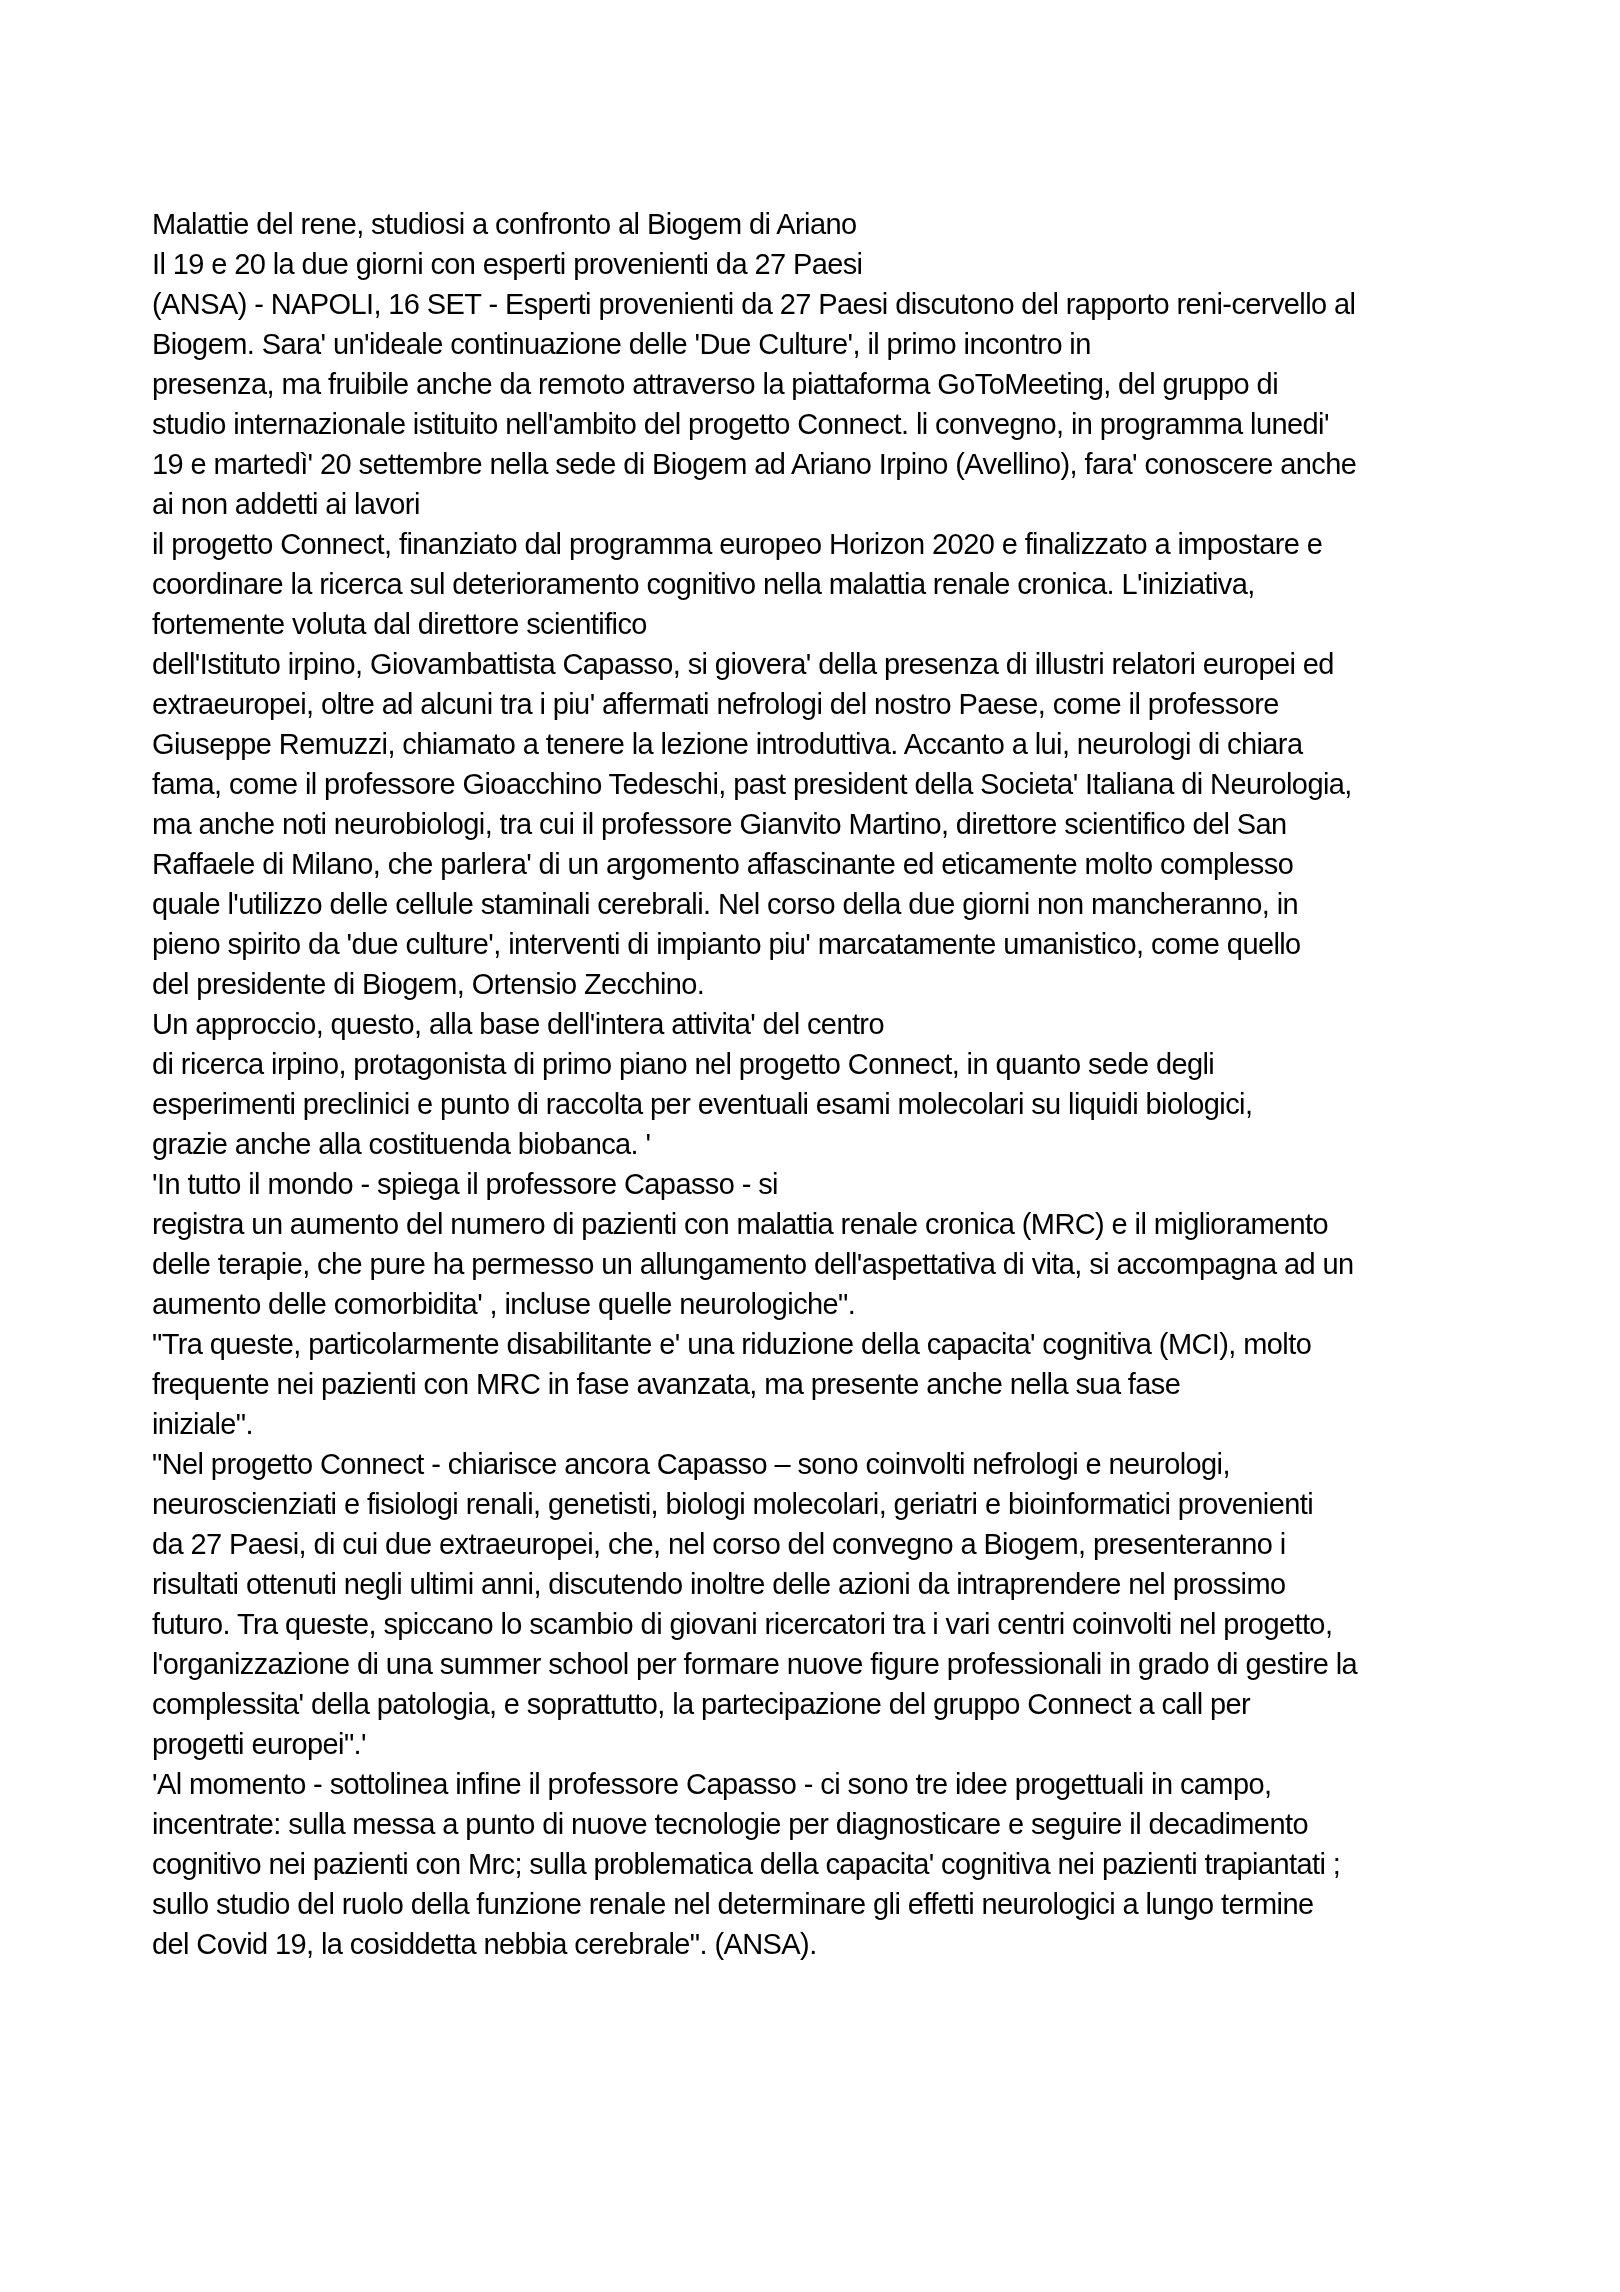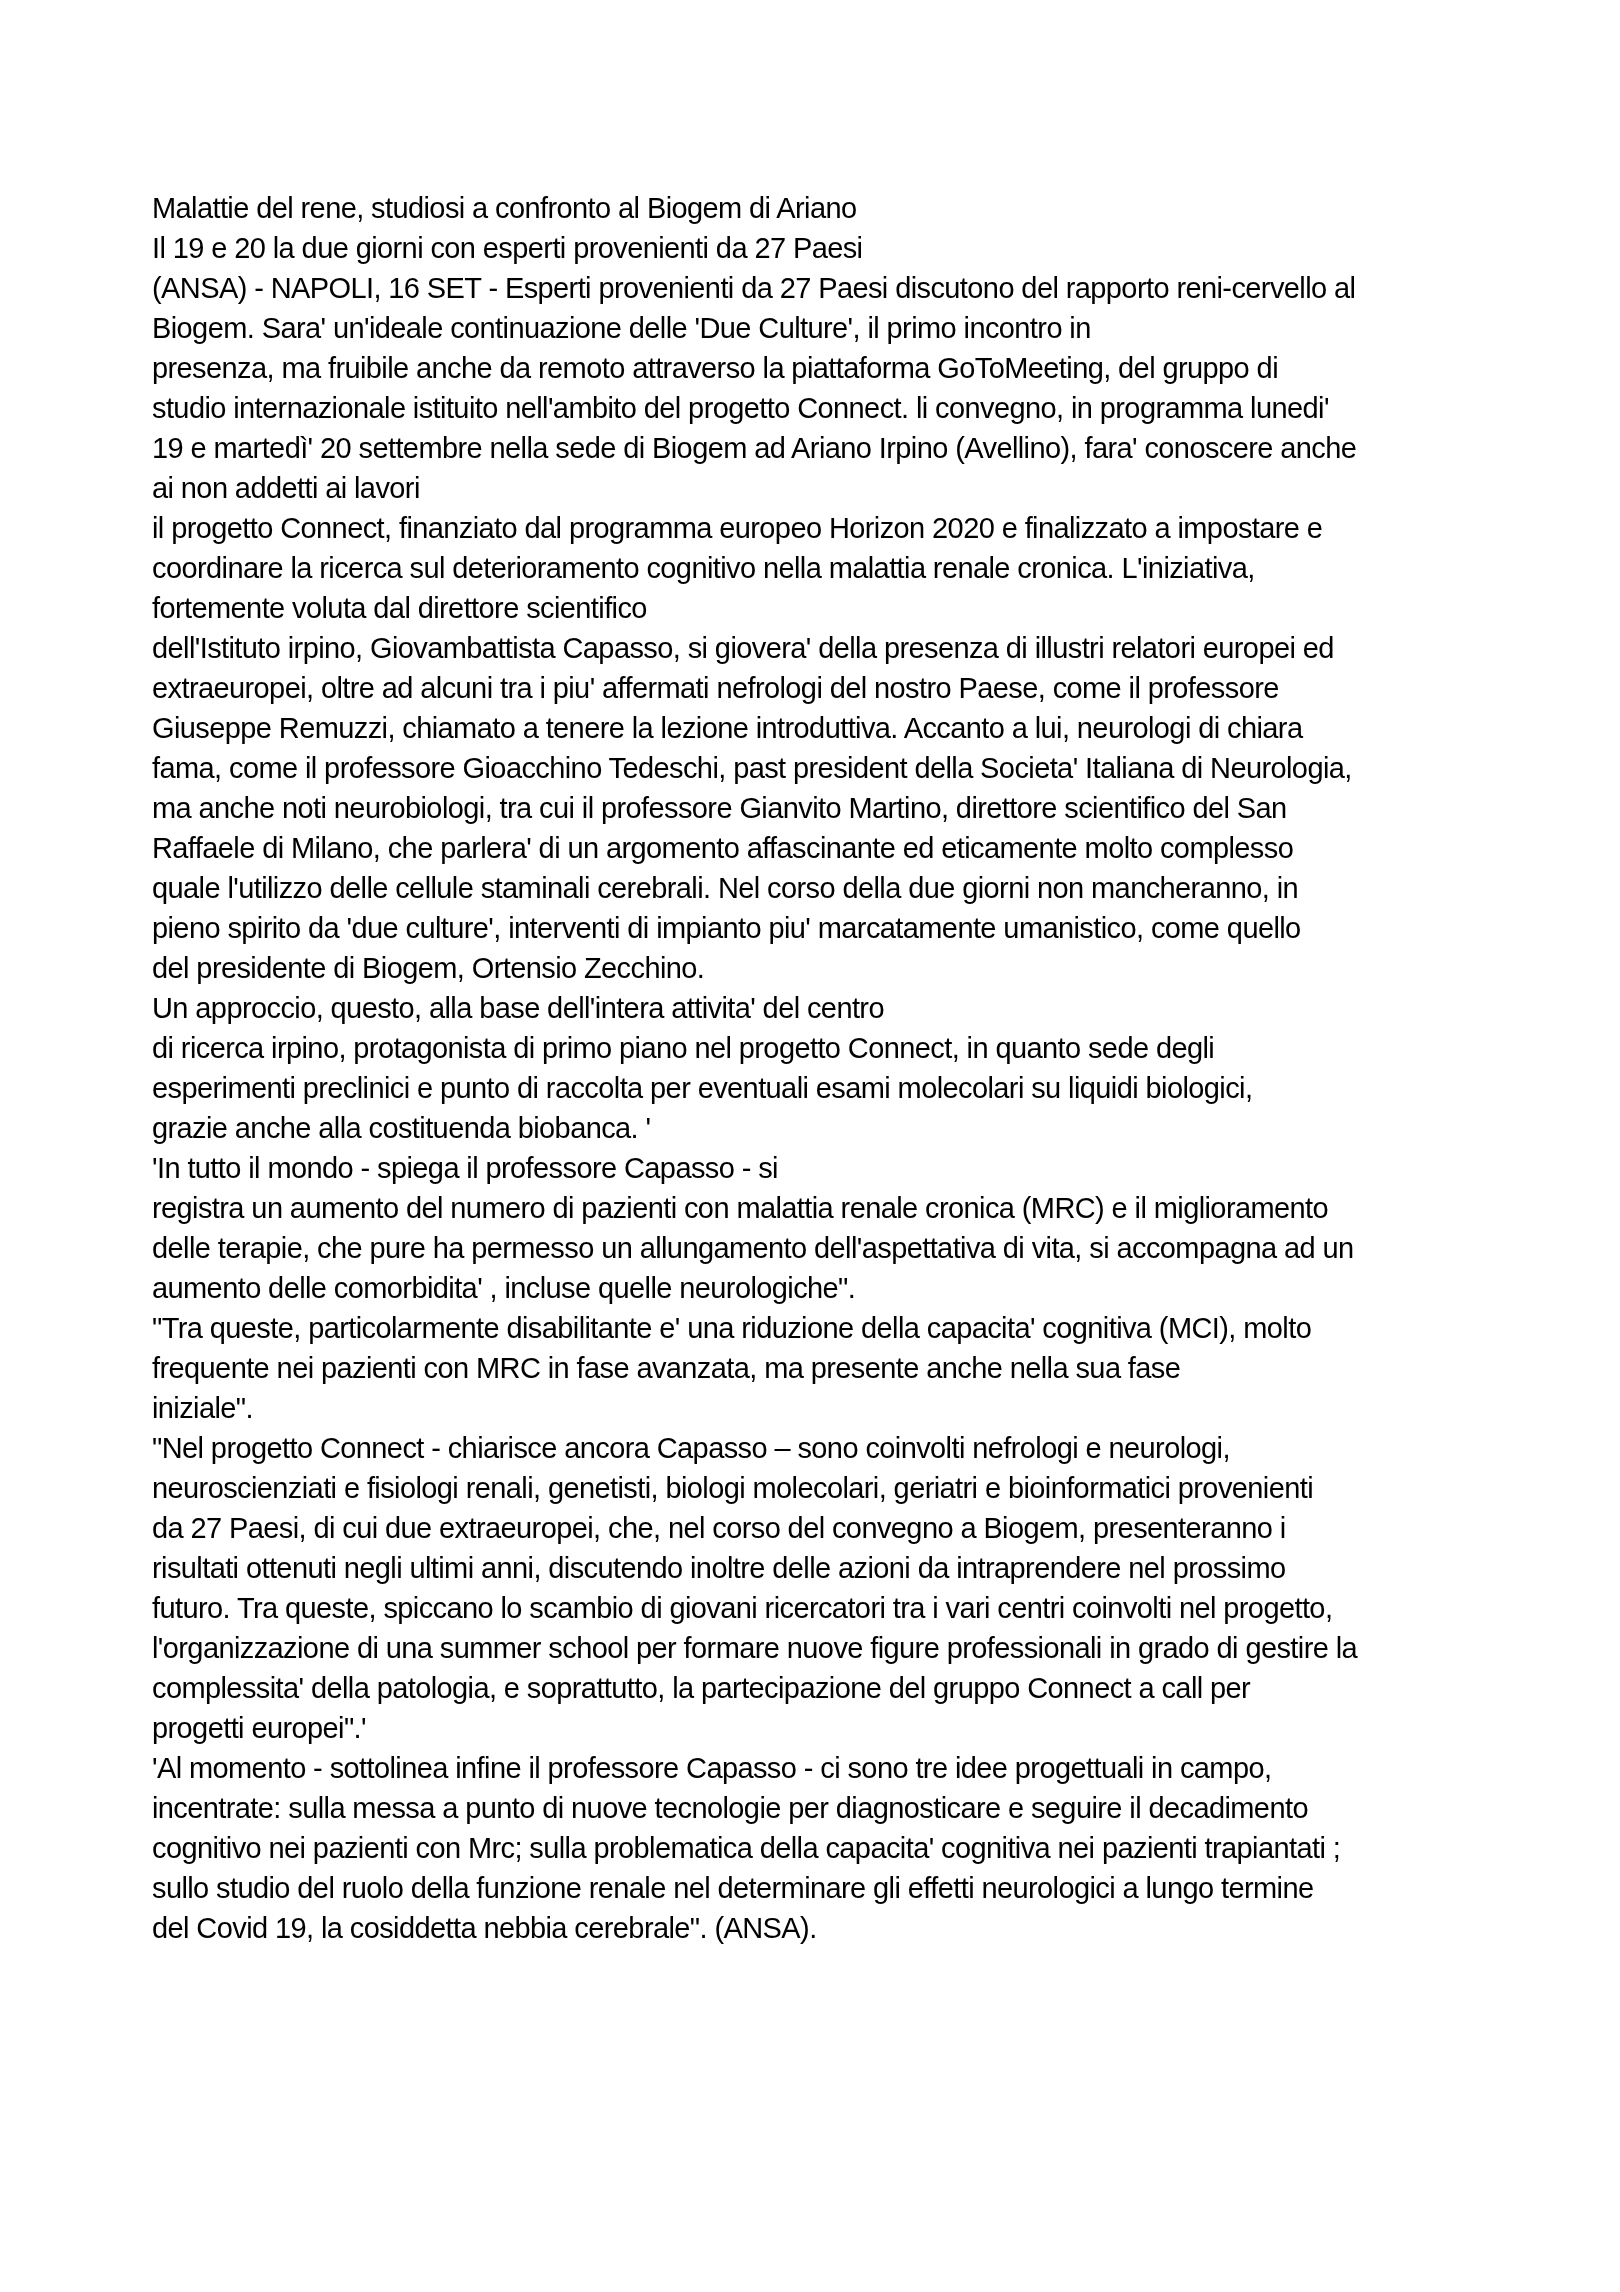--- a/index.html
+++ b/index.html
@@ -16,21 +16,21 @@
   .page {
     position: absolute;
     top: 0;
     left: 0;
     width: 1620px;
     height: 2293px;
     background: #ffffff;
   }
   .text-block {
     position: absolute;
-    top: 188px;
+    top: 204px;
     left: 152px;
     color: #000000;
     font-size: 29px;
     line-height: 40px;
     letter-spacing: -0.6px;
     white-space: pre;
   }
   .text-line {
     height: 40px;
   }

